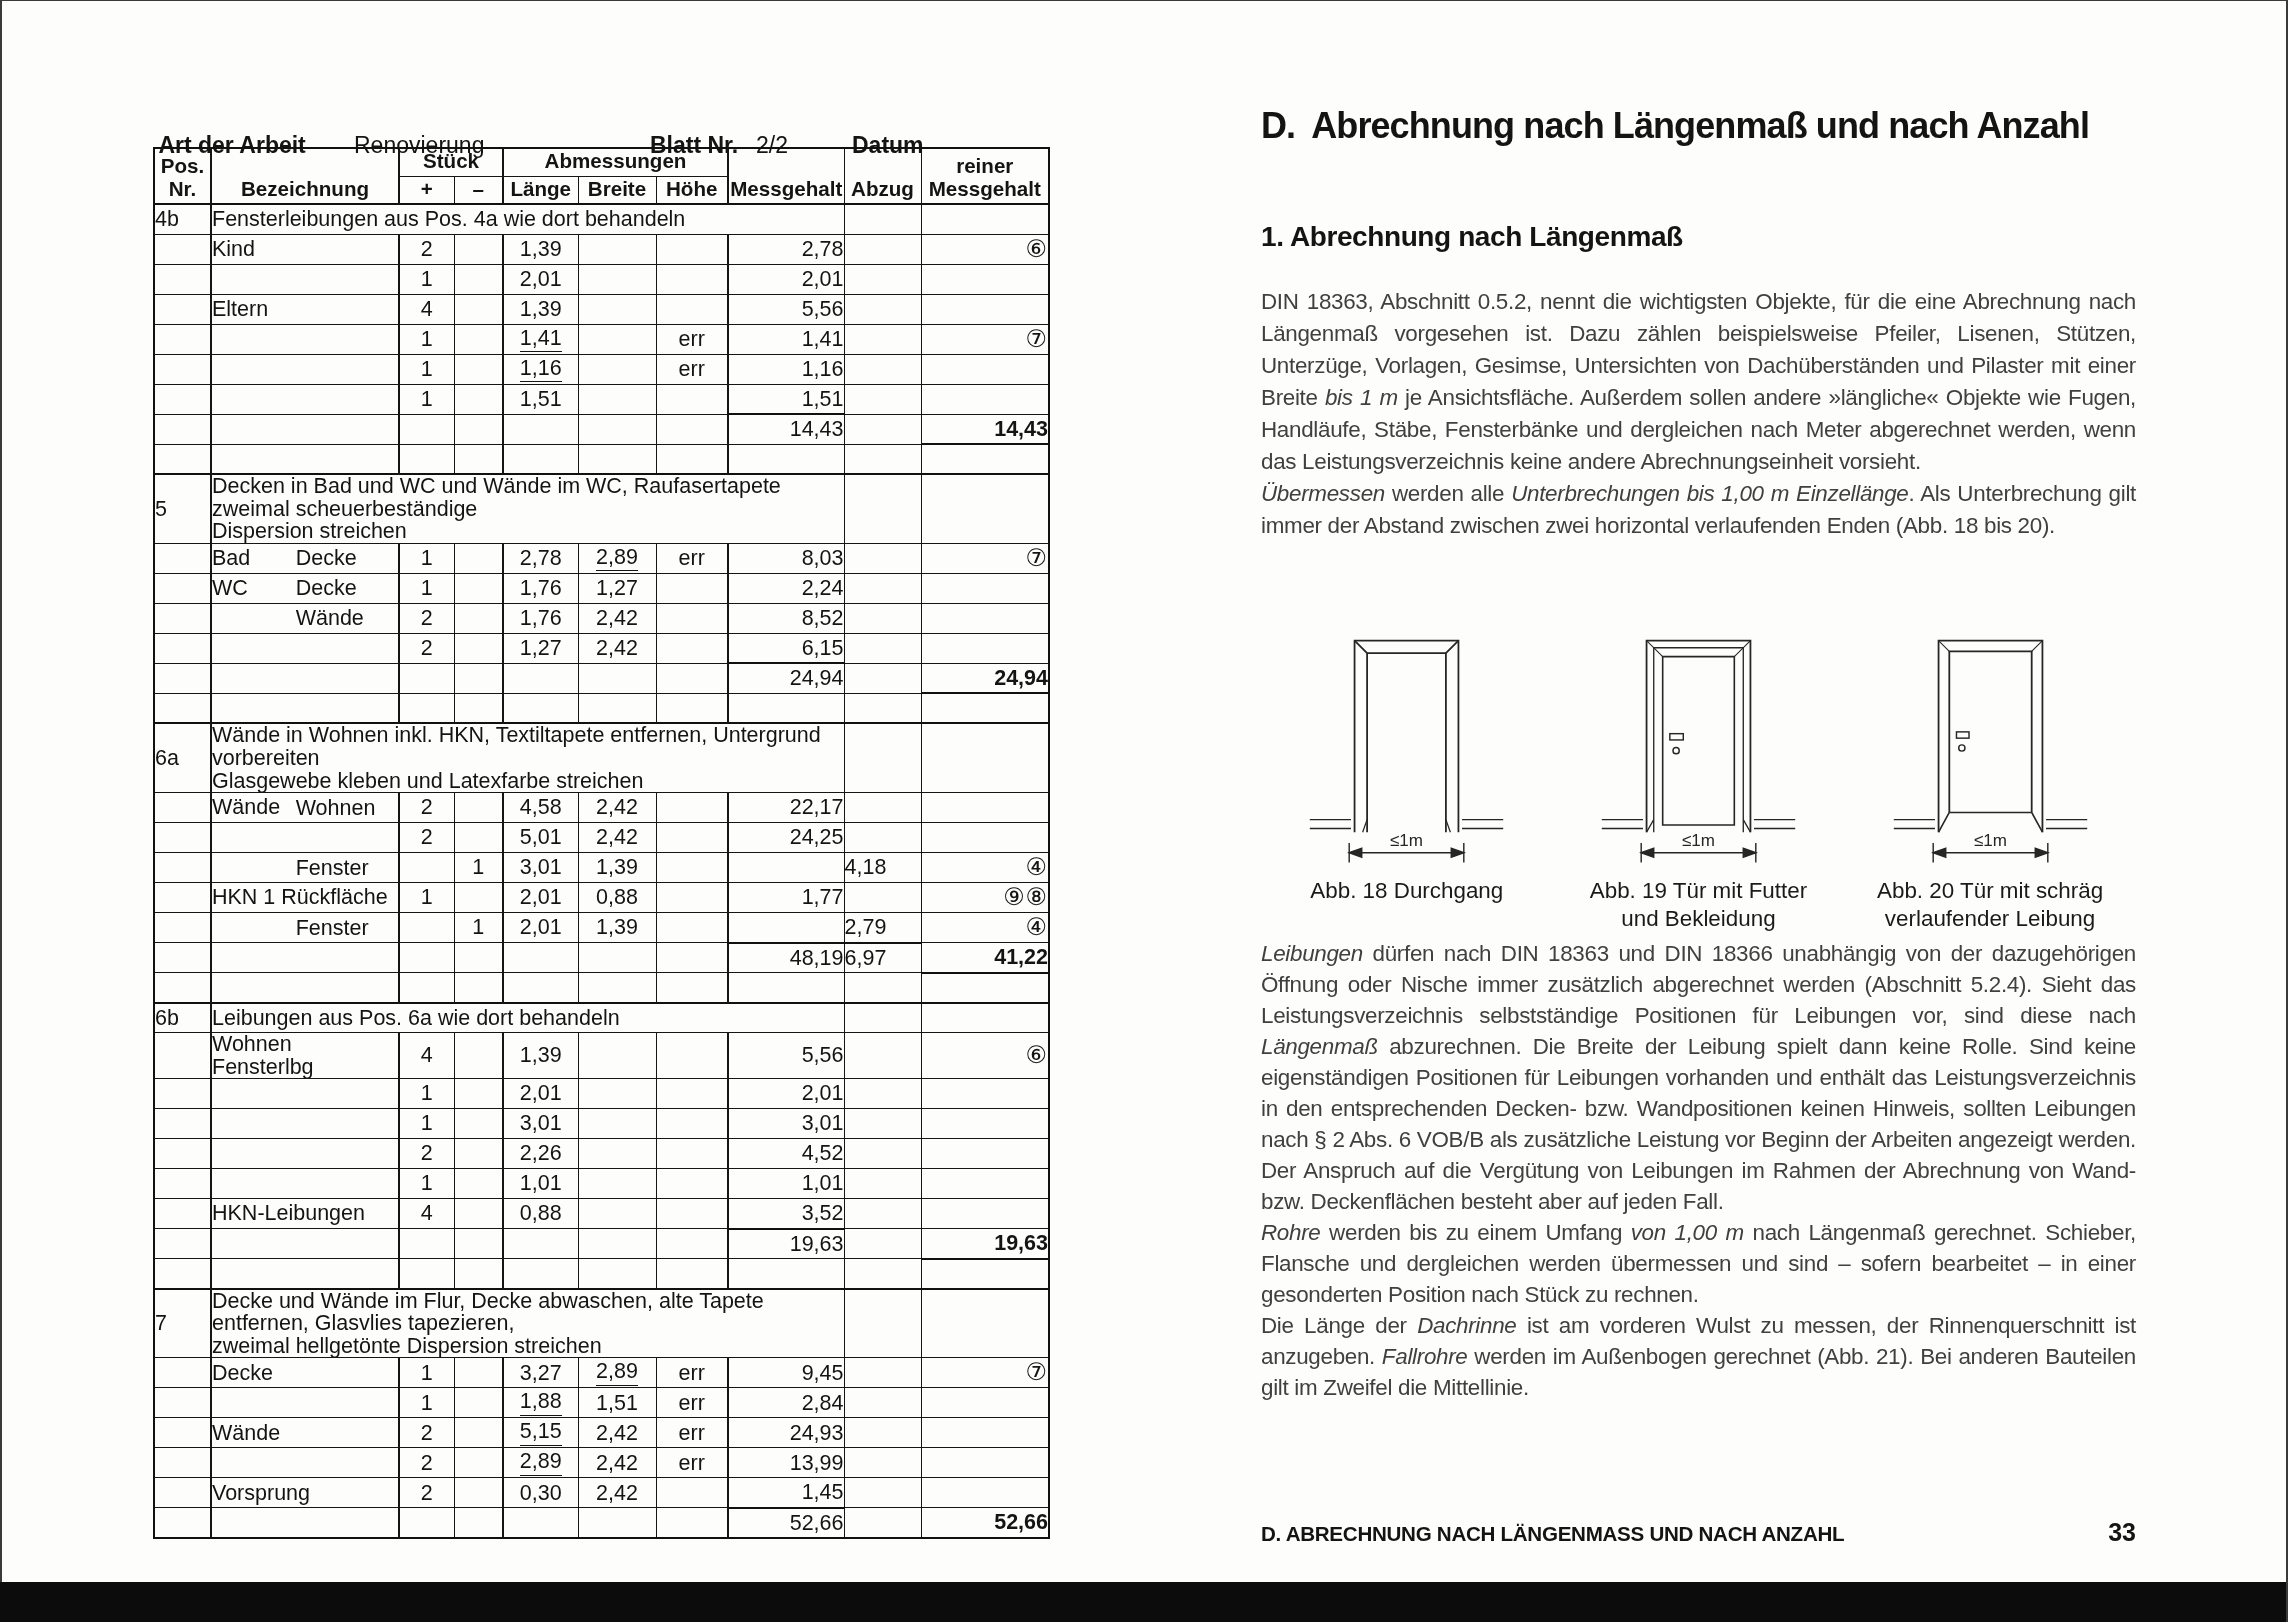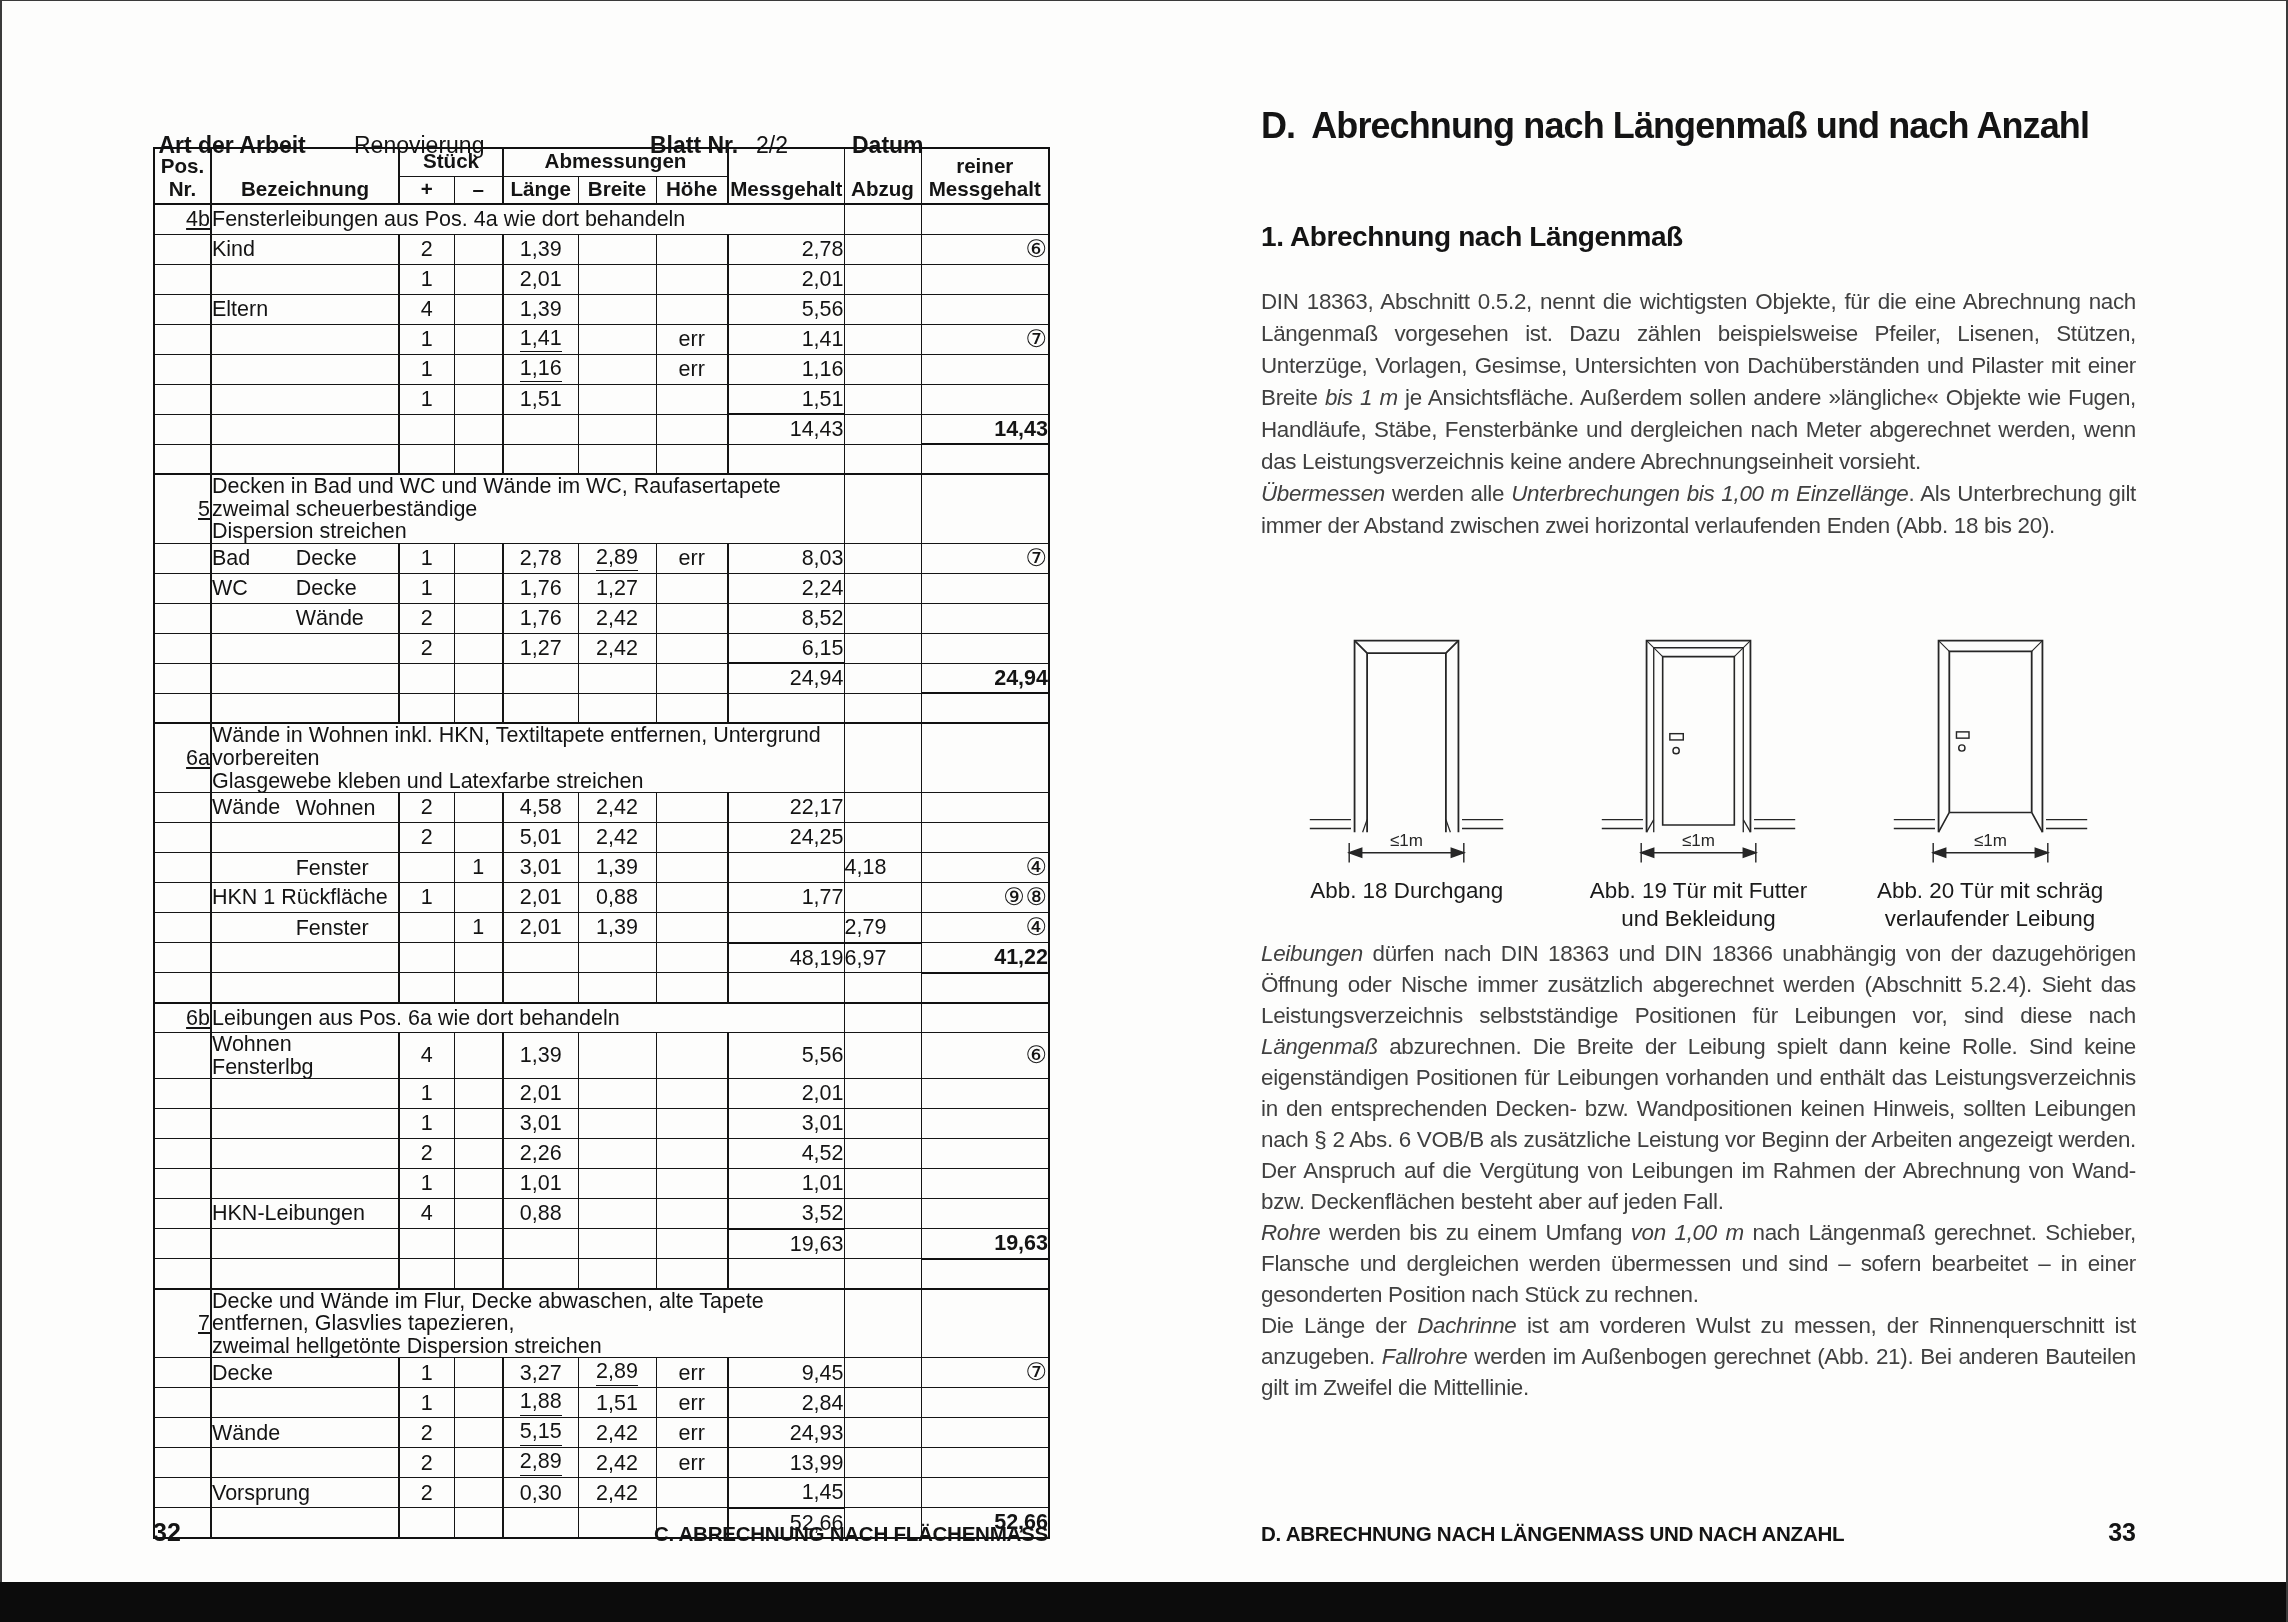--- a/index.html
+++ b/index.html
@@ -17,21 +17,21 @@
 
   table.mtab{position:absolute;left:153px;top:146px;width:895px;border-collapse:collapse;
              table-layout:fixed;border:2.7px solid #111;font-size:21.5px;}
   .mtab th,.mtab td{border:1.3px solid #151515;padding:0;overflow:hidden;}
   .mtab th{font-weight:bold;font-size:20.6px;text-align:center;vertical-align:bottom;padding-bottom:3.6px;line-height:23px;}
   .mtab thead tr{height:24px;}
   .mtab td{vertical-align:middle;line-height:1.05;}
   .vthick{border-left-width:2.7px !important;}
   tr.section td{border-top:2.7px solid #111;}
   td.hb{border-bottom:2.7px solid #111 !important;}
-  .c-pos{text-align:right;text-decoration:underline;}
+  .c-pos{text-align:left;}
   .c-desc{text-align:left;padding-left:10.7px;line-height:28px;}
   .c-bez{position:relative;text-align:left;padding-left:10.7px;}
   .c-bez .b2{position:absolute;left:45%;top:50%;transform:translateY(-50%);white-space:nowrap;}
   .c-num{text-align:center;}
   .c-mg{text-align:right;padding-right:29px;}
   .c-ab{text-align:left;padding-right:18px;}
   .c-rm{text-align:right;padding-right:16px;}
   .u{border-bottom:1.8px solid #151515;display:inline-block;line-height:1;padding-bottom:1.8px;}
   .circ{font-family:"DejaVu Sans", sans-serif;font-size:24px;letter-spacing:0.9px;}
   .rmsum{font-weight:bold;}
@@ -568,24 +568,20 @@
           <td class="c-num vthick"></td>
           <td class="c-num"></td>
           <td class="c-num"></td>
           <td class="c-mg vthick">52,66</td>
           <td class="c-ab"></td>
           <td class="c-rm hb"><span class="rmsum">52,66</span></td>
         </tr>
       </tbody>
   </table>
 
-  <div class="footer" id="footer-left">
-    <span class="f-page">32</span>
-    <span class="f-chap">C. ABRECHNUNG NACH FLÄCHENMASS</span>
-  </div>
 
   <div class="rp-h1">
     <span>D.</span><span class="hx">Abrechnung nach Längenmaß und nach Anzahl</span>
   </div>
   <div class="rp-h2">1. Abrechnung nach Längenmaß</div>
 
   <div class="rp-body" id="body-top">
       <p><span>DIN 18363, Abschnitt 0.5.2, nennt die wichtigsten Objekte, für die eine Abrechnung nach Längenmaß vorgesehen ist. Dazu zählen beispielsweise Pfeiler, Lisenen, Stützen, Unterzüge, Vorlagen, Gesimse, Untersichten von Dachüberständen und Pilaster mit einer Breite </span><em>bis 1 m</em><span> je Ansichtsfläche. Außerdem sollen andere »längliche« Objekte wie Fugen, Handläufe, Stäbe, Fensterbänke und dergleichen nach Meter abgerechnet werden, wenn das Leistungsverzeichnis keine andere Abrechnungseinheit vorsieht.</span></p>
       <p><em>Übermessen</em><span> werden alle </span><em>Unterbrechungen bis 1,00 m Einzellänge</em><span>. Als Unterbrechung gilt immer der Abstand zwischen zwei horizontal verlaufenden Enden (Abb. 18 bis 20).</span></p>
     </div>

